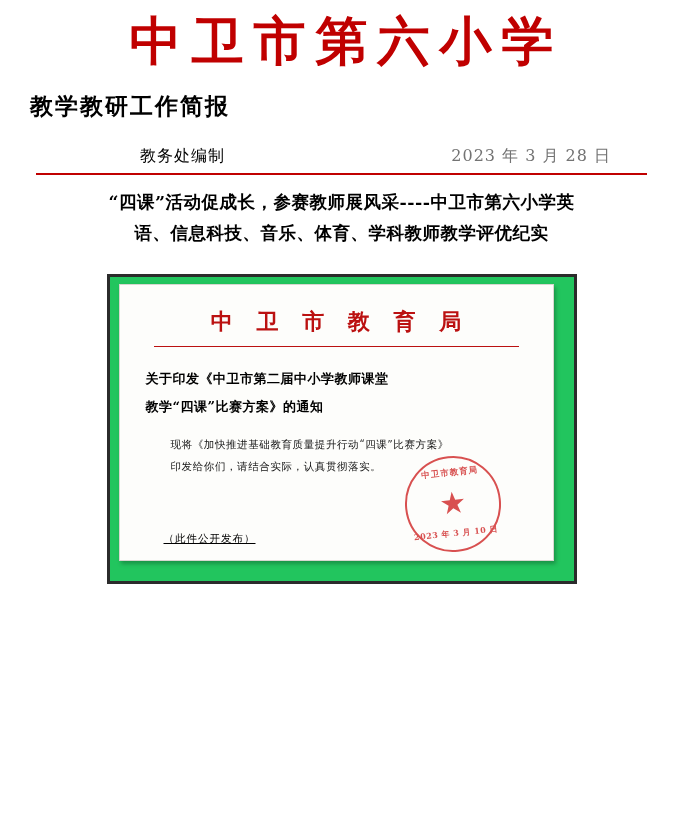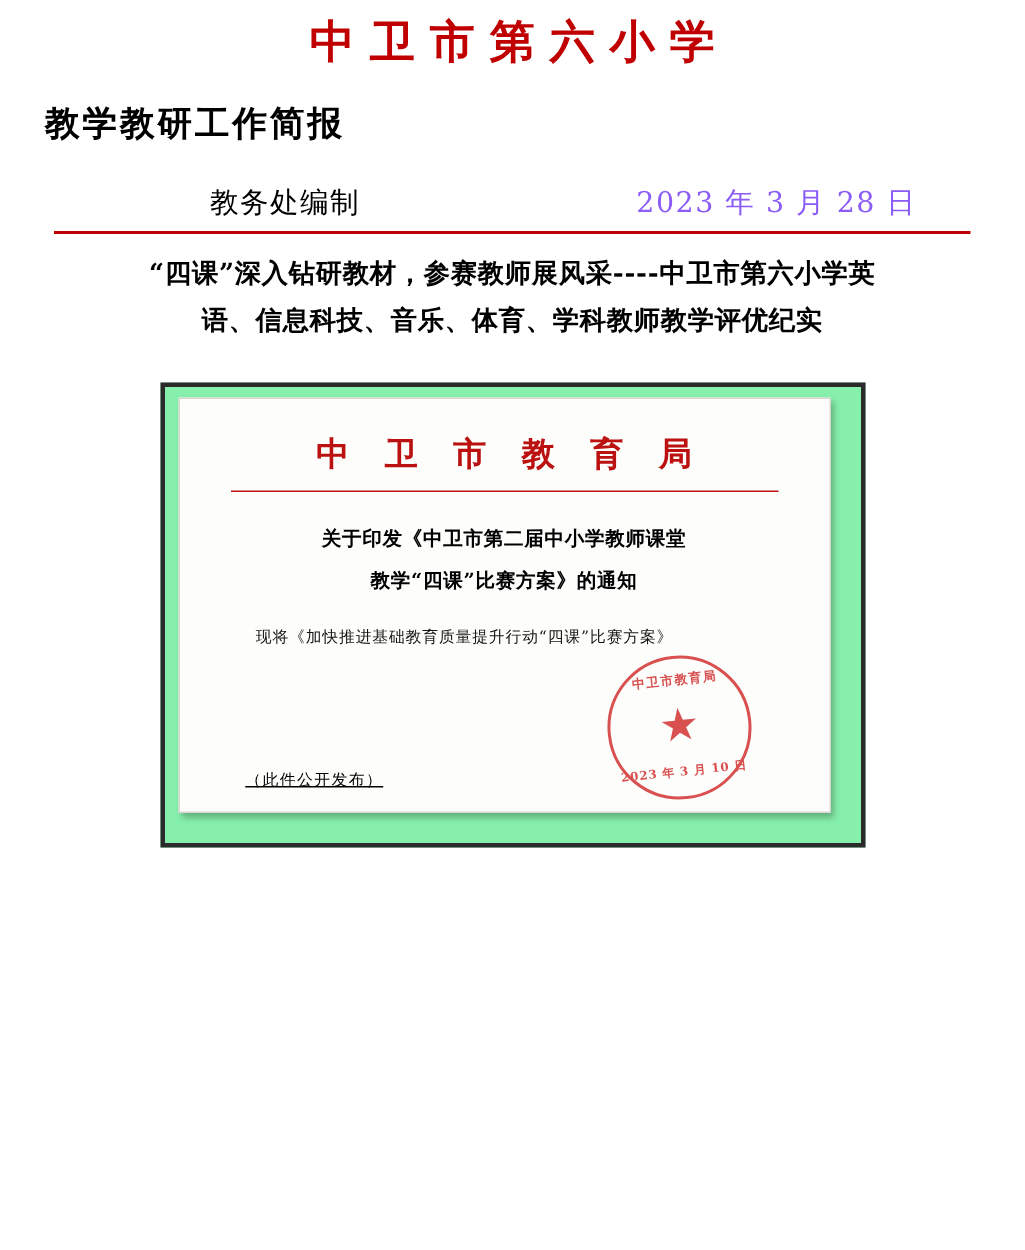--- a/index.html
+++ b/index.html
@@ -19,45 +19,45 @@
     width: 683px;
     height: 833px;
     box-sizing: border-box;
     padding: 0 30px;
   }
   .masthead {
     text-align: center;
     color: #c00000;
     font-family: "DejaVu Serif", "Liberation Serif", serif;
     font-weight: bold;
-    font-size: 30px;
+    font-size: 52px;
     letter-spacing: 10px;
     line-height: 1.1;
     padding-top: 12px;
     text-indent: 10px;
   }
   .subtitle {
     text-align: left;
     font-weight: bold;
     font-size: 23px;
     letter-spacing: 2px;
     margin-top: 22px;
     color: #000;
   }
   .meta-row {
     display: flex;
     justify-content: space-between;
     align-items: flex-start;
     margin-top: 24px;
     padding: 0 16px 0 110px;
-    font-size: 19px;
+    font-size: 16px;
     letter-spacing: 1px;
   }
   .meta-left { color: #000; }
-  .meta-right { color: #8b5cf6; padding-right: 26px; }
+  .meta-right { color: #737373; padding-right: 26px; }
   .red-rule {
     height: 0;
     border-top: 2.5px solid #c00000;
     margin: 6px 6px 0 6px;
   }
   .headline {
     text-align: center;
     font-weight: bold;
     font-size: 17.5px;
     line-height: 1.75;
@@ -84,21 +84,21 @@
     text-indent: 2em;
     letter-spacing: 0.2px;
   }
 
   
   .figure {
     margin: 26px auto 0 auto;
     width: 470px;
     height: 310px;
     border: 3px solid #2b2b2b;
-    background: #86efac;
+    background: #22c55e;
     position: relative;
     box-sizing: border-box;
   }
   .figure-inner {
     position: absolute;
     left: 9px;
     top: 7px;
     right: 20px;
     bottom: 20px;
     background: #fdfdfb;
@@ -113,21 +113,21 @@
     font-size: 22px;
     letter-spacing: 8px;
     margin-top: 22px;
     text-indent: 8px;
   }
   .fig-redline {
     border-top: 1.6px solid #bb1111;
     margin: 9px 34px 0 34px;
   }
   .fig-heading {
-    text-align: center;
+    text-align: left;
     font-size: 13px;
     font-weight: bold;
     line-height: 2.1;
     margin-top: 18px;
     padding: 0 26px;
     letter-spacing: 0.5px;
   }
   .fig-body {
     font-size: 10.5px;
     line-height: 2.05;
@@ -196,35 +196,36 @@
   <div class="subtitle">教学教研工作简报</div>
 
   <div class="meta-row">
     <span class="meta-left">教务处编制</span>
     <span class="meta-right">2023 年 3 月 28 日</span>
   </div>
 
   <div class="red-rule"></div>
 
   <div class="headline">
-    <div>“四课”深入钻研教材，参赛教师展风采----中卫市第六小学英</div>
+    <div>“四课”活动促成长，参赛教师展风采----中卫市第六小学英</div>
     <div>语、信息科技、音乐、体育、学科教师教学评优纪实</div>
   </div>
 
 
   <div class="figure">
     <div class="figure-inner">
       <div class="fig-title">中 卫 市 教 育 局</div>
       <div class="fig-redline"></div>
       <div class="fig-heading">
         <div>关于印发《中卫市第二届中小学教师课堂</div>
         <div>教学“四课”比赛方案》的通知</div>
       </div>
       <div class="fig-body">
         <div class="ind">现将《加快推进基础教育质量提升行动“四课”比赛方案》</div>
+        <div class="ind">印发给你们，请结合实际，认真贯彻落实。</div>
       </div>
       <div class="fig-footer">（此件公开发布）</div>
       <div class="seal">
         <div class="seal-top">中卫市教育局</div>
         <div class="star">★</div>
         <div class="seal-bottom">2023 年 3 月 10 日</div>
       </div>
     </div>
   </div>
 

